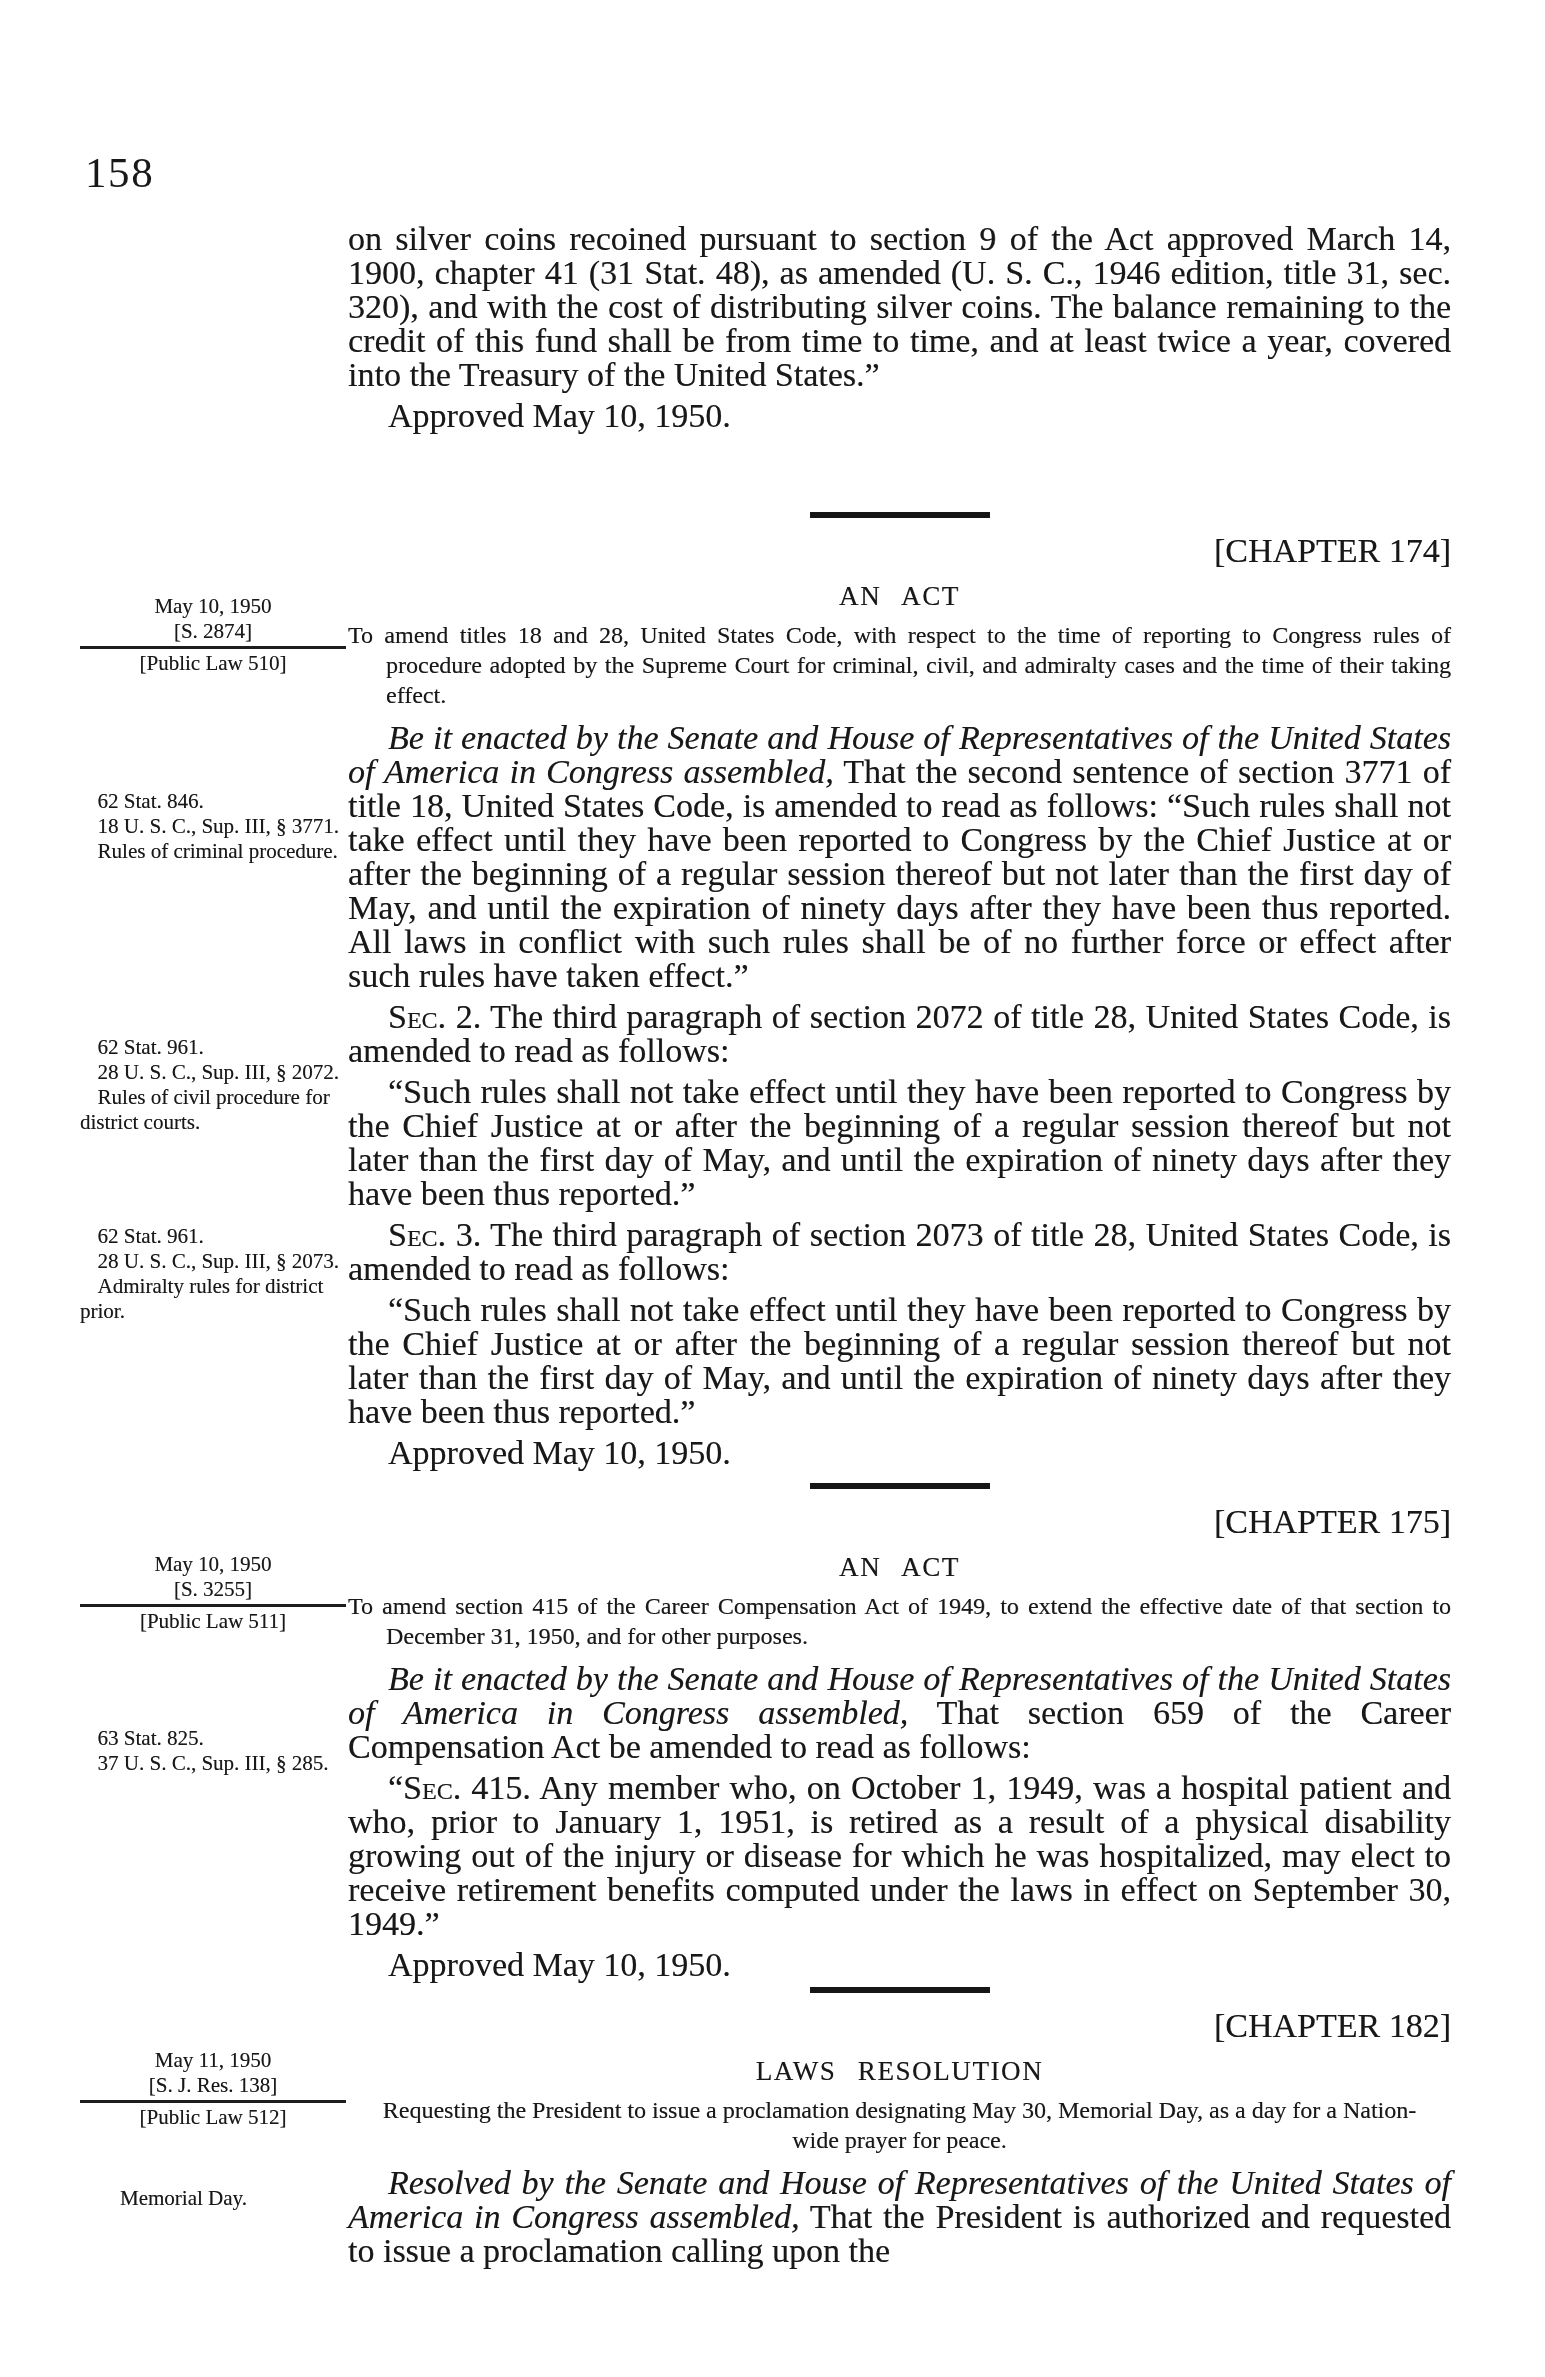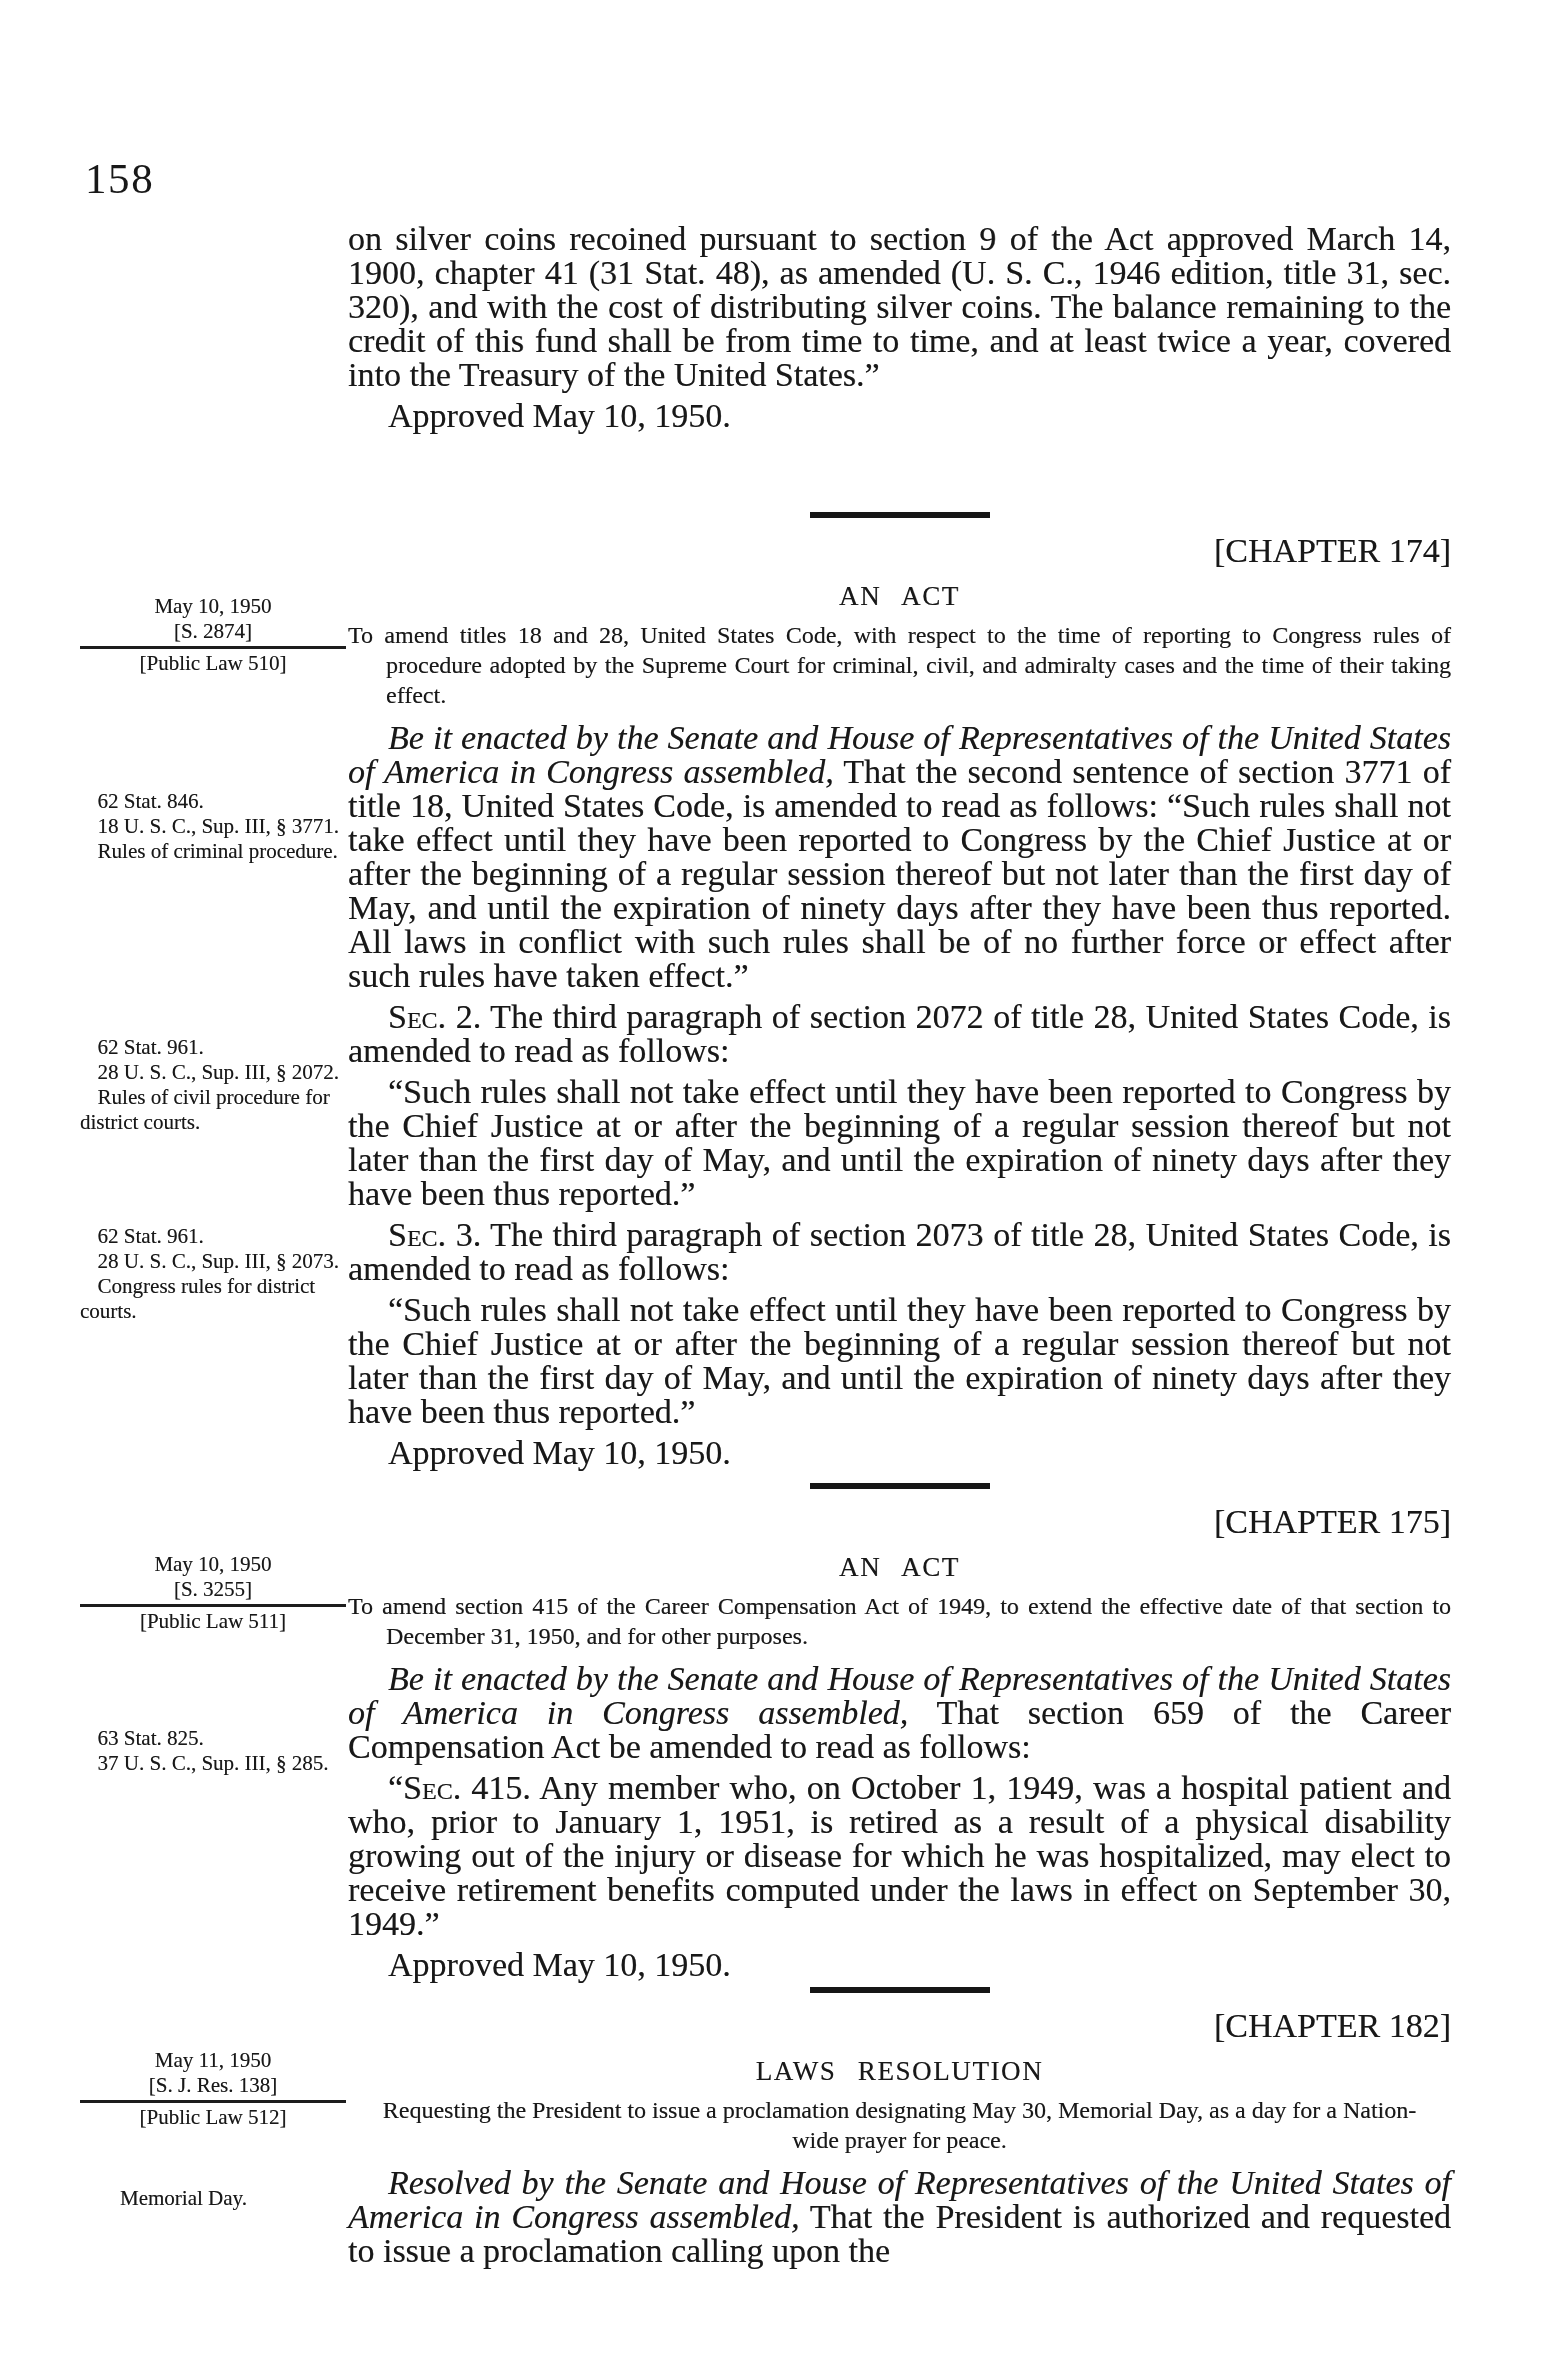--- a/index.html
+++ b/index.html
@@ -7,21 +7,21 @@
     width: 1545px; height: 2377px;
     background: #ffffff;
     font-family: "Liberation Serif", serif;
     color: #181818;
     position: relative;
     overflow: hidden;
   }
   .page { position: absolute; inset: 0; background: #ffffff; }
 
   .pageno {
-    position: absolute; left: 85px; top: 154px;
+    position: absolute; left: 85px; top: 148px;
     font-size: 43px; letter-spacing: 1.6px;
   }
   .runhead {
     position: absolute; left: 341px; top: 163px; width: 1117px;
     font-size: 25px; letter-spacing: 0.8px;
   }
   .rh-title { display: block; text-align: center; white-space: nowrap; }
   .rh-stat { position: absolute; right: 22.4px; top: 0; white-space: nowrap; }
 
   .main {
@@ -131,21 +131,21 @@
 
   <div class="sidenote" style="top:1035px">
     <p class="n">62 Stat. 961.</p>
     <p class="n">28 U. S. C., Sup. III, § 2072.</p>
     <p class="n">Rules of civil procedure for district courts.</p>
   </div>
 
   <div class="sidenote" style="top:1224px">
     <p class="n">62 Stat. 961.</p>
     <p class="n">28 U. S. C., Sup. III, § 2073.</p>
-    <p class="n">Congress rules for district courts.</p>
+    <p class="n">Admiralty rules for district prior.</p>
   </div>
 
   <div class="sidenote" style="top:1552px">
     <div class="c">May 10, 1950</div>
     <div class="c">[S. 3255]</div>
     <div class="noterule"></div>
     <div class="c">[Public Law 511]</div>
   </div>
 
   <div class="sidenote" style="top:1726px">

